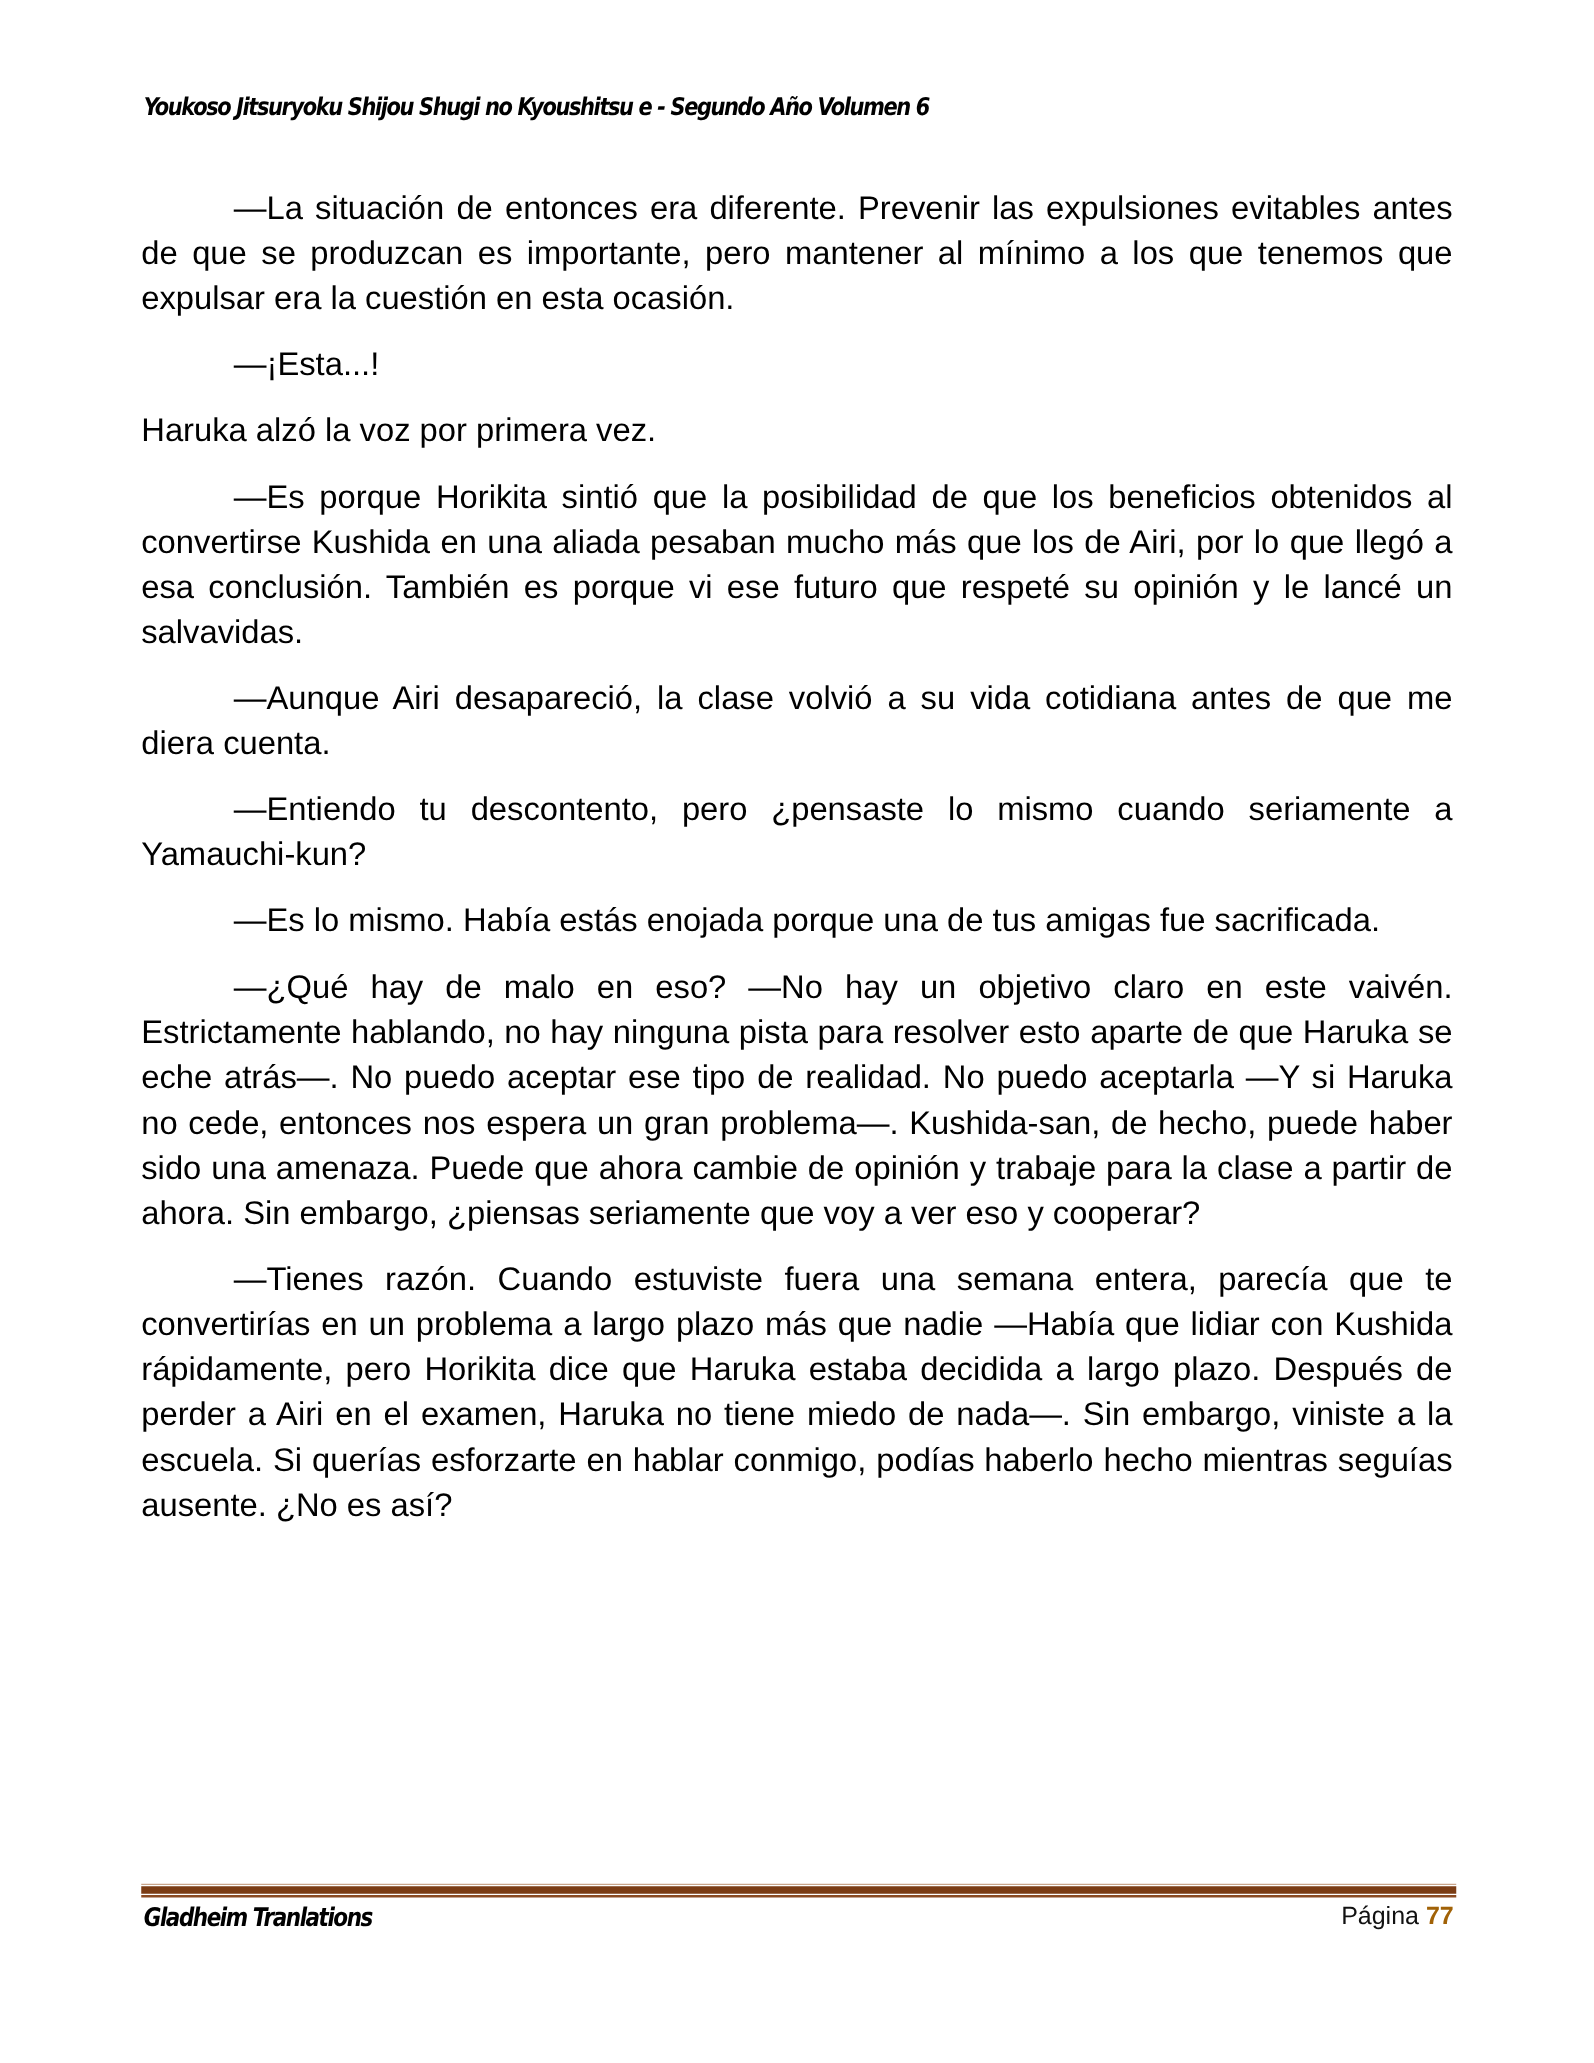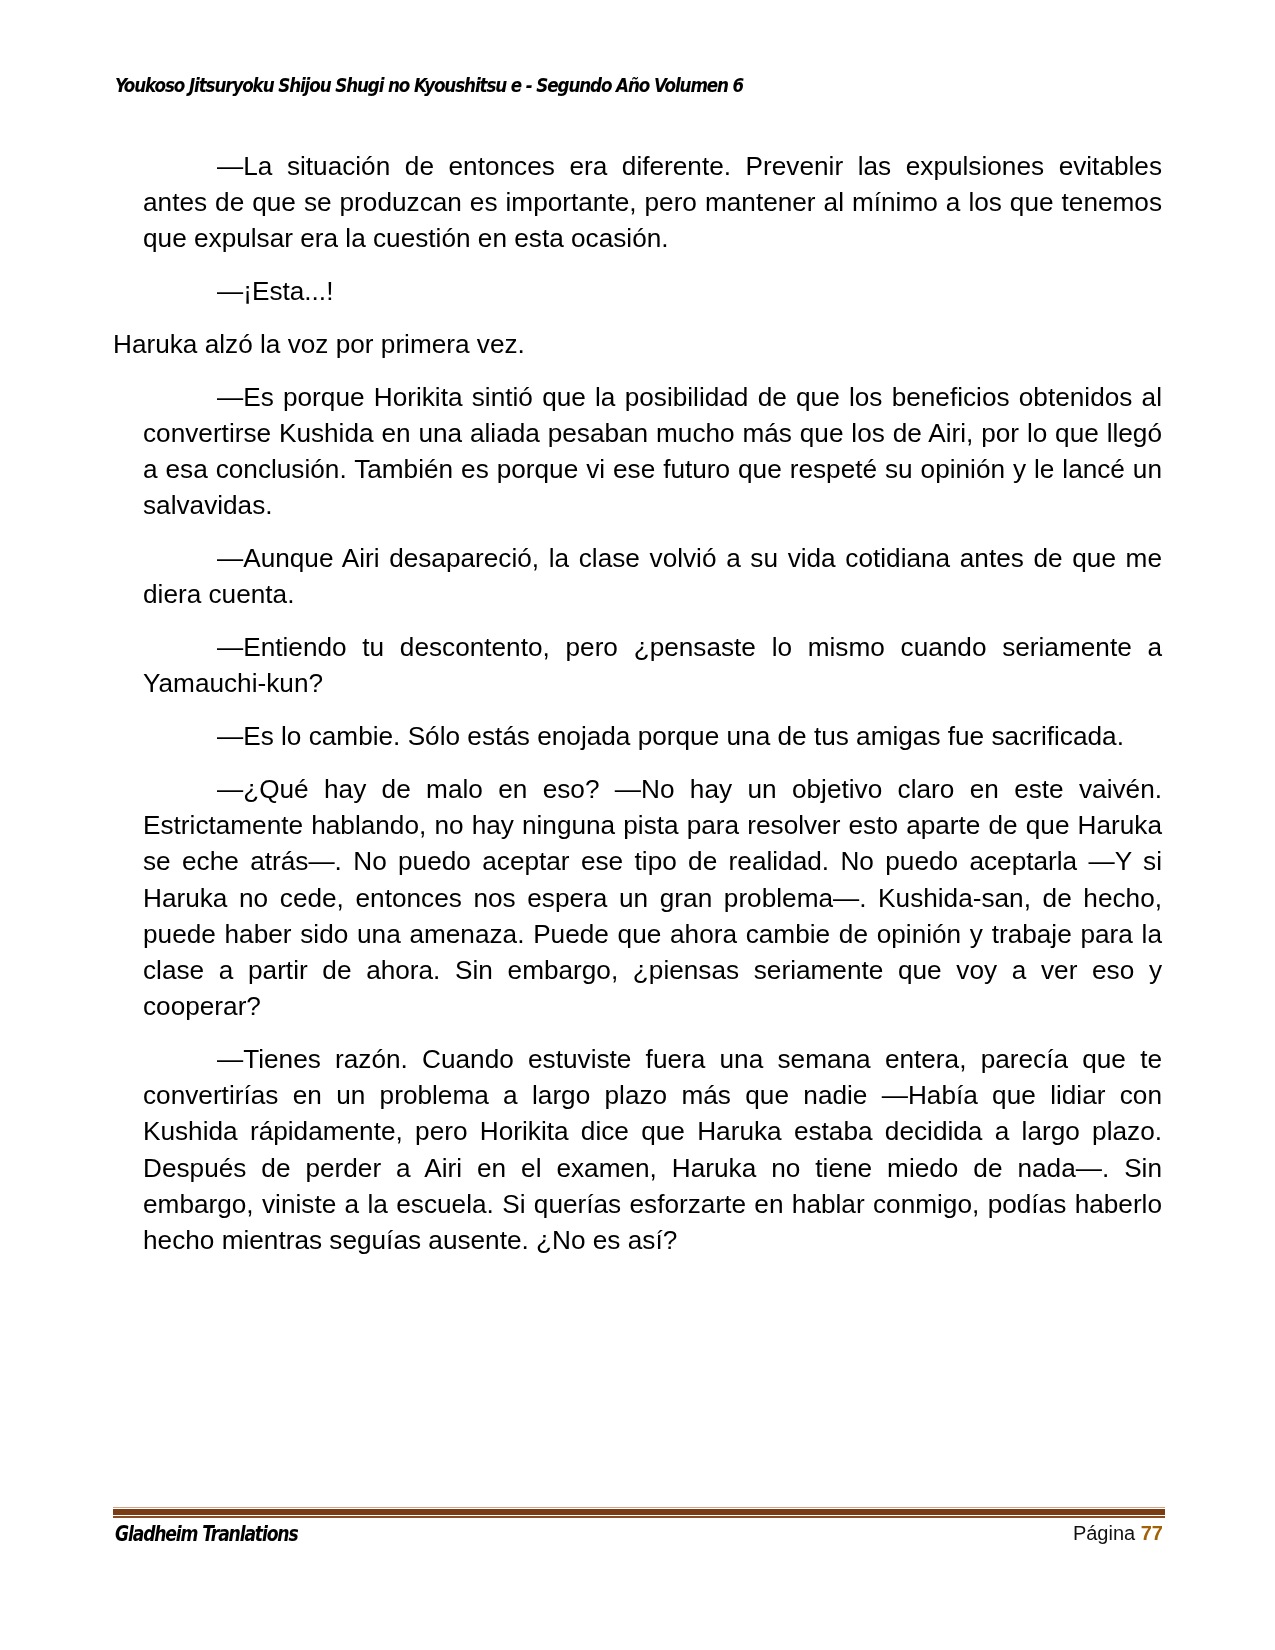--- a/index.html
+++ b/index.html
@@ -38,21 +38,20 @@
       font-size: 26.2px;
       line-height: 36.2px;
     }
     .body-text p {
       margin: 0 0 16.6px 0;
       text-align: justify;
       text-align-last: left;
     }
     .body-text p.indent {
       text-indent: 74px;
-      margin-left: 30px;
     }
     .footer-rule {
       position: absolute;
       left: 113px;
       top: 1507px;
       width: 1052px;
       height: 12px;
     }
     .footer-rule .r-top {
       position: absolute; left: 0; right: 0; top: 0; height: 1px; background: #c9a58a;
@@ -99,21 +98,21 @@
   <span>Youkoso Jitsuryoku Shijou Shugi no Kyoushitsu e - Segundo Año Volumen 6</span>
 </div>
 
 <div class="body-text">
   <p class="indent">—La situación de entonces era diferente. Prevenir las expulsiones evitables antes de que se produzcan es importante, pero mantener al mínimo a los que tenemos que expulsar era la cuestión en esta ocasión.</p>
   <p class="indent">—¡Esta...!</p>
   <p>Haruka alzó la voz por primera vez.</p>
   <p class="indent">—Es porque Horikita sintió que la posibilidad de que los beneficios obtenidos al convertirse Kushida en una aliada pesaban mucho más que los de Airi, por lo que llegó a esa conclusión. También es porque vi ese futuro que respeté su opinión y le lancé un salvavidas.</p>
   <p class="indent">—Aunque Airi desapareció, la clase volvió a su vida cotidiana antes de que me diera cuenta.</p>
   <p class="indent">—Entiendo tu descontento, pero ¿pensaste lo mismo cuando seriamente a Yamauchi-kun?</p>
-  <p class="indent">—Es lo cambie. Sólo estás enojada porque una de tus amigas fue sacrificada.</p>
+  <p class="indent">—Es lo mismo. Había estás enojada porque una de tus amigas fue sacrificada.</p>
   <p class="indent">—¿Qué hay de malo en eso? —No hay un objetivo claro en este vaivén. Estrictamente hablando, no hay ninguna pista para resolver esto aparte de que Haruka se eche atrás—. No puedo aceptar ese tipo de realidad. No puedo aceptarla —Y si Haruka no cede, entonces nos espera un gran problema—. Kushida-san, de hecho, puede haber sido una amenaza. Puede que ahora cambie de opinión y trabaje para la clase a partir de ahora. Sin embargo, ¿piensas seriamente que voy a ver eso y cooperar?</p>
   <p class="indent">—Tienes razón. Cuando estuviste fuera una semana entera, parecía que te convertirías en un problema a largo plazo más que nadie —Había que lidiar con Kushida rápidamente, pero Horikita dice que Haruka estaba decidida a largo plazo. Después de perder a Airi en el examen, Haruka no tiene miedo de nada—. Sin embargo, viniste a la escuela. Si querías esforzarte en hablar conmigo, podías haberlo hecho mientras seguías ausente. ¿No es así?</p>
 </div>
 
 <div class="footer-rule">
   <div class="r-top"></div>
   <div class="r-thick"></div>
   <div class="r-thin"></div>
 </div>
 

